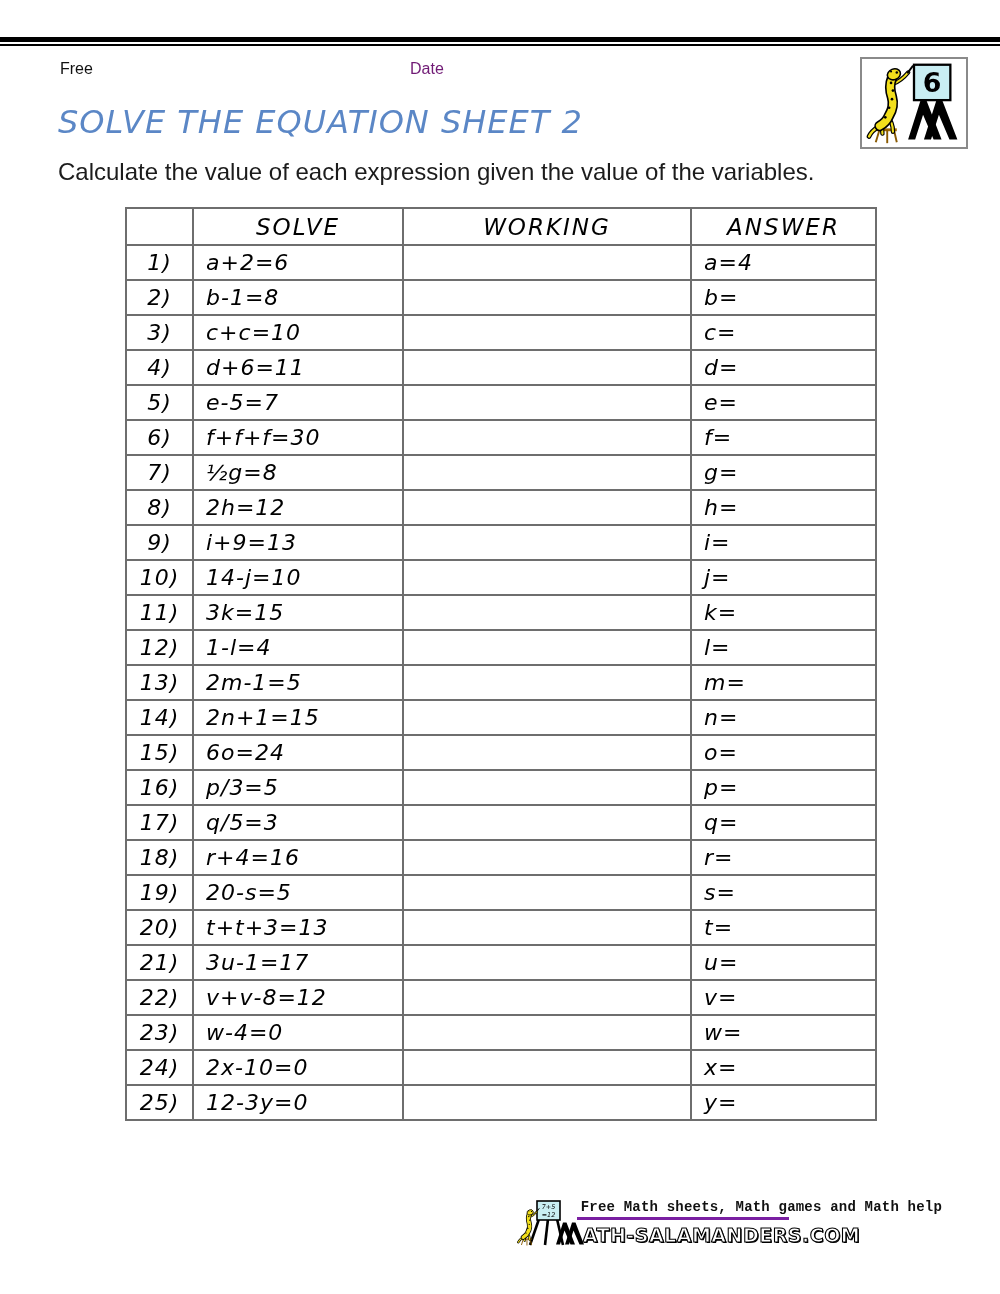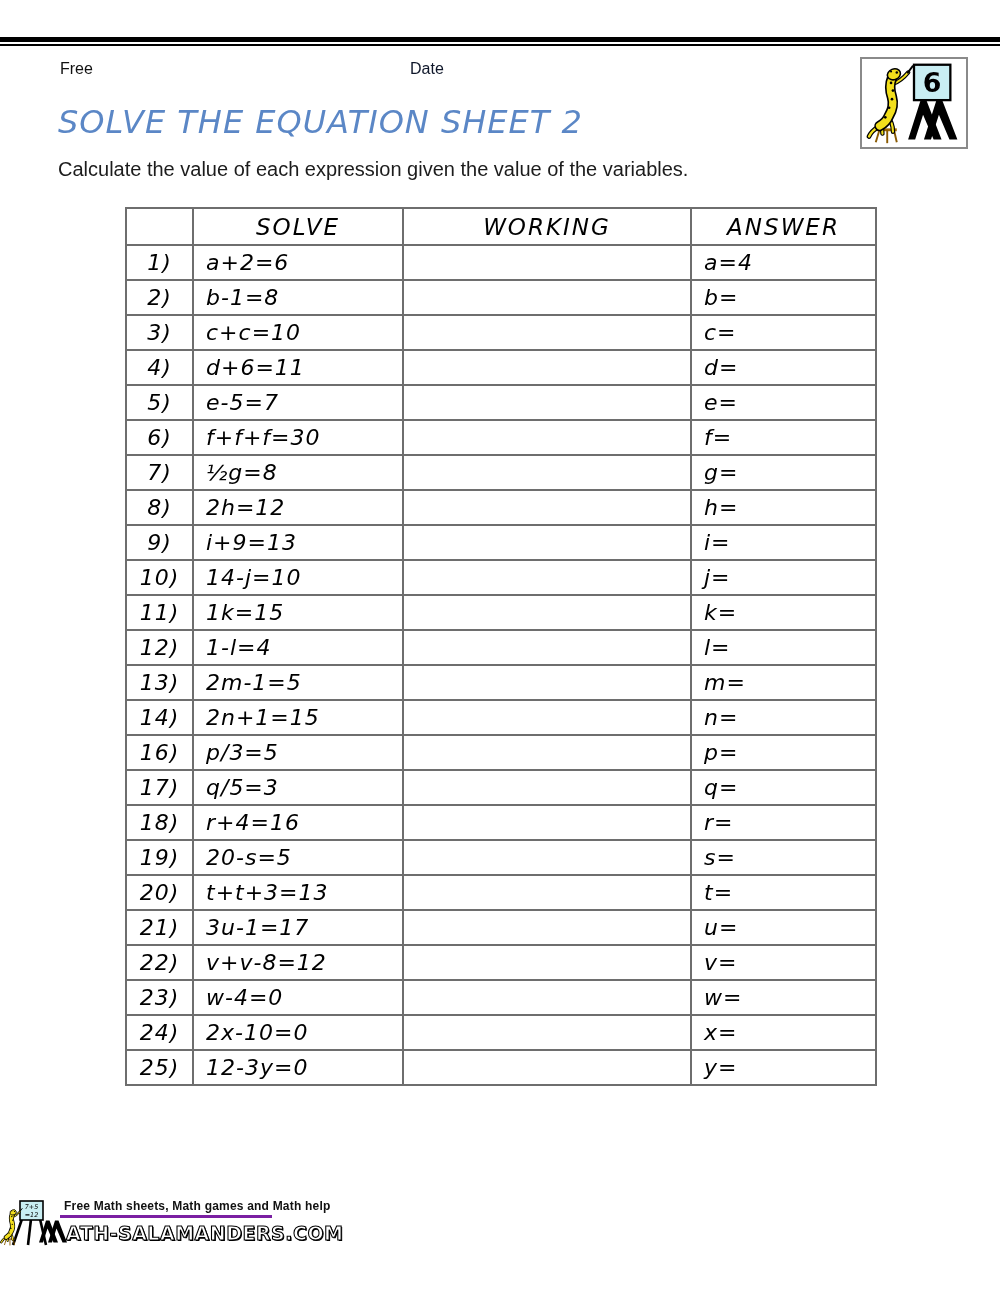--- a/index.html
+++ b/index.html
@@ -11,53 +11,53 @@
   }
   *{margin:0;padding:0;box-sizing:border-box;}
   html,body{background:#ffffff;}
   body{font-family:"Liberation Sans",sans-serif;color:#1a1a1a;}
   .page{position:relative;width:1000px;height:1294px;background:#fff;overflow:hidden;}
 
   .top-rule{position:absolute;left:0;top:37px;width:1000px;height:10px;
     background:linear-gradient(to bottom,#000 0 52%,#fff 52% 74%,#000 74% 92%,#fff 92% 100%);}
 
   .name-label{position:absolute;left:60px;top:60px;font-size:16px;color:#111;}
-  .date-label{position:absolute;left:410px;top:60px;font-size:16px;color:#0f172a;}
+  .date-label{position:absolute;left:410px;top:60px;font-size:16px;color:#701a75;}
 
   .badge{position:absolute;left:860px;top:57px;width:108px;height:92px;
     border:2px solid #8a8a8a;background:#fff;}
   .badge svg{display:block;width:100%;height:100%;}
 
   .page-title{position:absolute;left:58px;top:103px;font-family:"DejaVu Sans",sans-serif;
     font-style:italic;font-weight:400;font-size:32px;letter-spacing:1px;color:var(--title-blue);
     white-space:nowrap;}
-  .instruction{position:absolute;left:58px;top:158px;font-size:20px;color:#1c1c1c;white-space:nowrap;}
+  .instruction{position:absolute;left:58px;top:158px;font-size:24px;color:#1c1c1c;white-space:nowrap;}
 
   table.equations{position:absolute;left:125px;top:207px;width:750px;
     border-collapse:collapse;table-layout:fixed;
     font-family:"DejaVu Sans",sans-serif;font-style:italic;}
   table.equations col.c-num{width:67px;}
   table.equations col.c-solve{width:210px;}
   table.equations col.c-working{width:288px;}
   table.equations col.c-answer{width:185px;}
   table.equations th,table.equations td{border:2px solid var(--grid-gray);background:#fff;
     font-weight:400;overflow:hidden;white-space:nowrap;}
   table.equations th{height:37px;font-size:23px;text-align:center;letter-spacing:2px;color:#000000;}
   table.equations td{height:35px;font-size:22px;letter-spacing:1px;color:#000;}
   td.col-num{text-align:center;}
   td.col-solve{padding-left:12px;border-radius:11px;}
   td.col-working{}
   td.col-answer{padding-left:12px;}
 
   .footer{position:absolute;left:0;top:1199px;width:942px;display:flex;
-    justify-content:flex-start;align-items:flex-start;}
+    justify-content:flex-end;align-items:flex-start;padding-left:28px;}
   .footer-logo{width:52px;height:48px;margin-right:-14px;position:relative;z-index:2;}
   .footer-col{display:flex;flex-direction:column;align-items:flex-start;}
-  .footer-tagline{font-size:12px;font-weight:bold;color:#111;letter-spacing:0.2px;
-    padding-left:26px;white-space:nowrap;}
+  .footer-tagline{font-size:14px;font-weight:bold;color:#111;letter-spacing:0.2px;
+    padding-left:26px;white-space:nowrap;font-family:Liberation Mono, monospace;}
   .footer-rule{height:3px;background:var(--accent-purple);width:212px;margin:2px 0 0 22px;}
   .wordmark{display:flex;align-items:flex-end;margin-top:0;}
   .wordmark-m{width:30px;height:26px;margin-right:-2px;}
   .wordmark-text{font-family:"DejaVu Sans",sans-serif;font-weight:bold;font-size:19px;
     color:#fff;-webkit-text-stroke:1.1px #000;text-shadow:1px 1px 0 #000;
     letter-spacing:0.5px;white-space:nowrap;line-height:1.1;}
 </style>
 </head>
 <body>
 
@@ -192,41 +192,47 @@
           <td class="col-answer">i=</td>
         </tr>
         <tr>
           <td class="col-num">10)</td>
           <td class="col-solve">14-j=10</td>
           <td class="col-working"></td>
           <td class="col-answer">j=</td>
         </tr>
         <tr>
           <td class="col-num">11)</td>
-          <td class="col-solve">1k=15</td>
+          <td class="col-solve">3k=15</td>
           <td class="col-working"></td>
           <td class="col-answer">k=</td>
         </tr>
         <tr>
           <td class="col-num">12)</td>
           <td class="col-solve">1-l=4</td>
           <td class="col-working"></td>
           <td class="col-answer">l=</td>
         </tr>
         <tr>
           <td class="col-num">13)</td>
           <td class="col-solve">2m-1=5</td>
           <td class="col-working"></td>
           <td class="col-answer">m=</td>
         </tr>
         <tr>
           <td class="col-num">14)</td>
           <td class="col-solve">2n+1=15</td>
           <td class="col-working"></td>
           <td class="col-answer">n=</td>
+        </tr>
+        <tr>
+          <td class="col-num">15)</td>
+          <td class="col-solve">6o=24</td>
+          <td class="col-working"></td>
+          <td class="col-answer">o=</td>
         </tr>
         <tr>
           <td class="col-num">16)</td>
           <td class="col-solve">p/3=5</td>
           <td class="col-working"></td>
           <td class="col-answer">p=</td>
         </tr>
         <tr>
           <td class="col-num">17)</td>
           <td class="col-solve">q/5=3</td>

